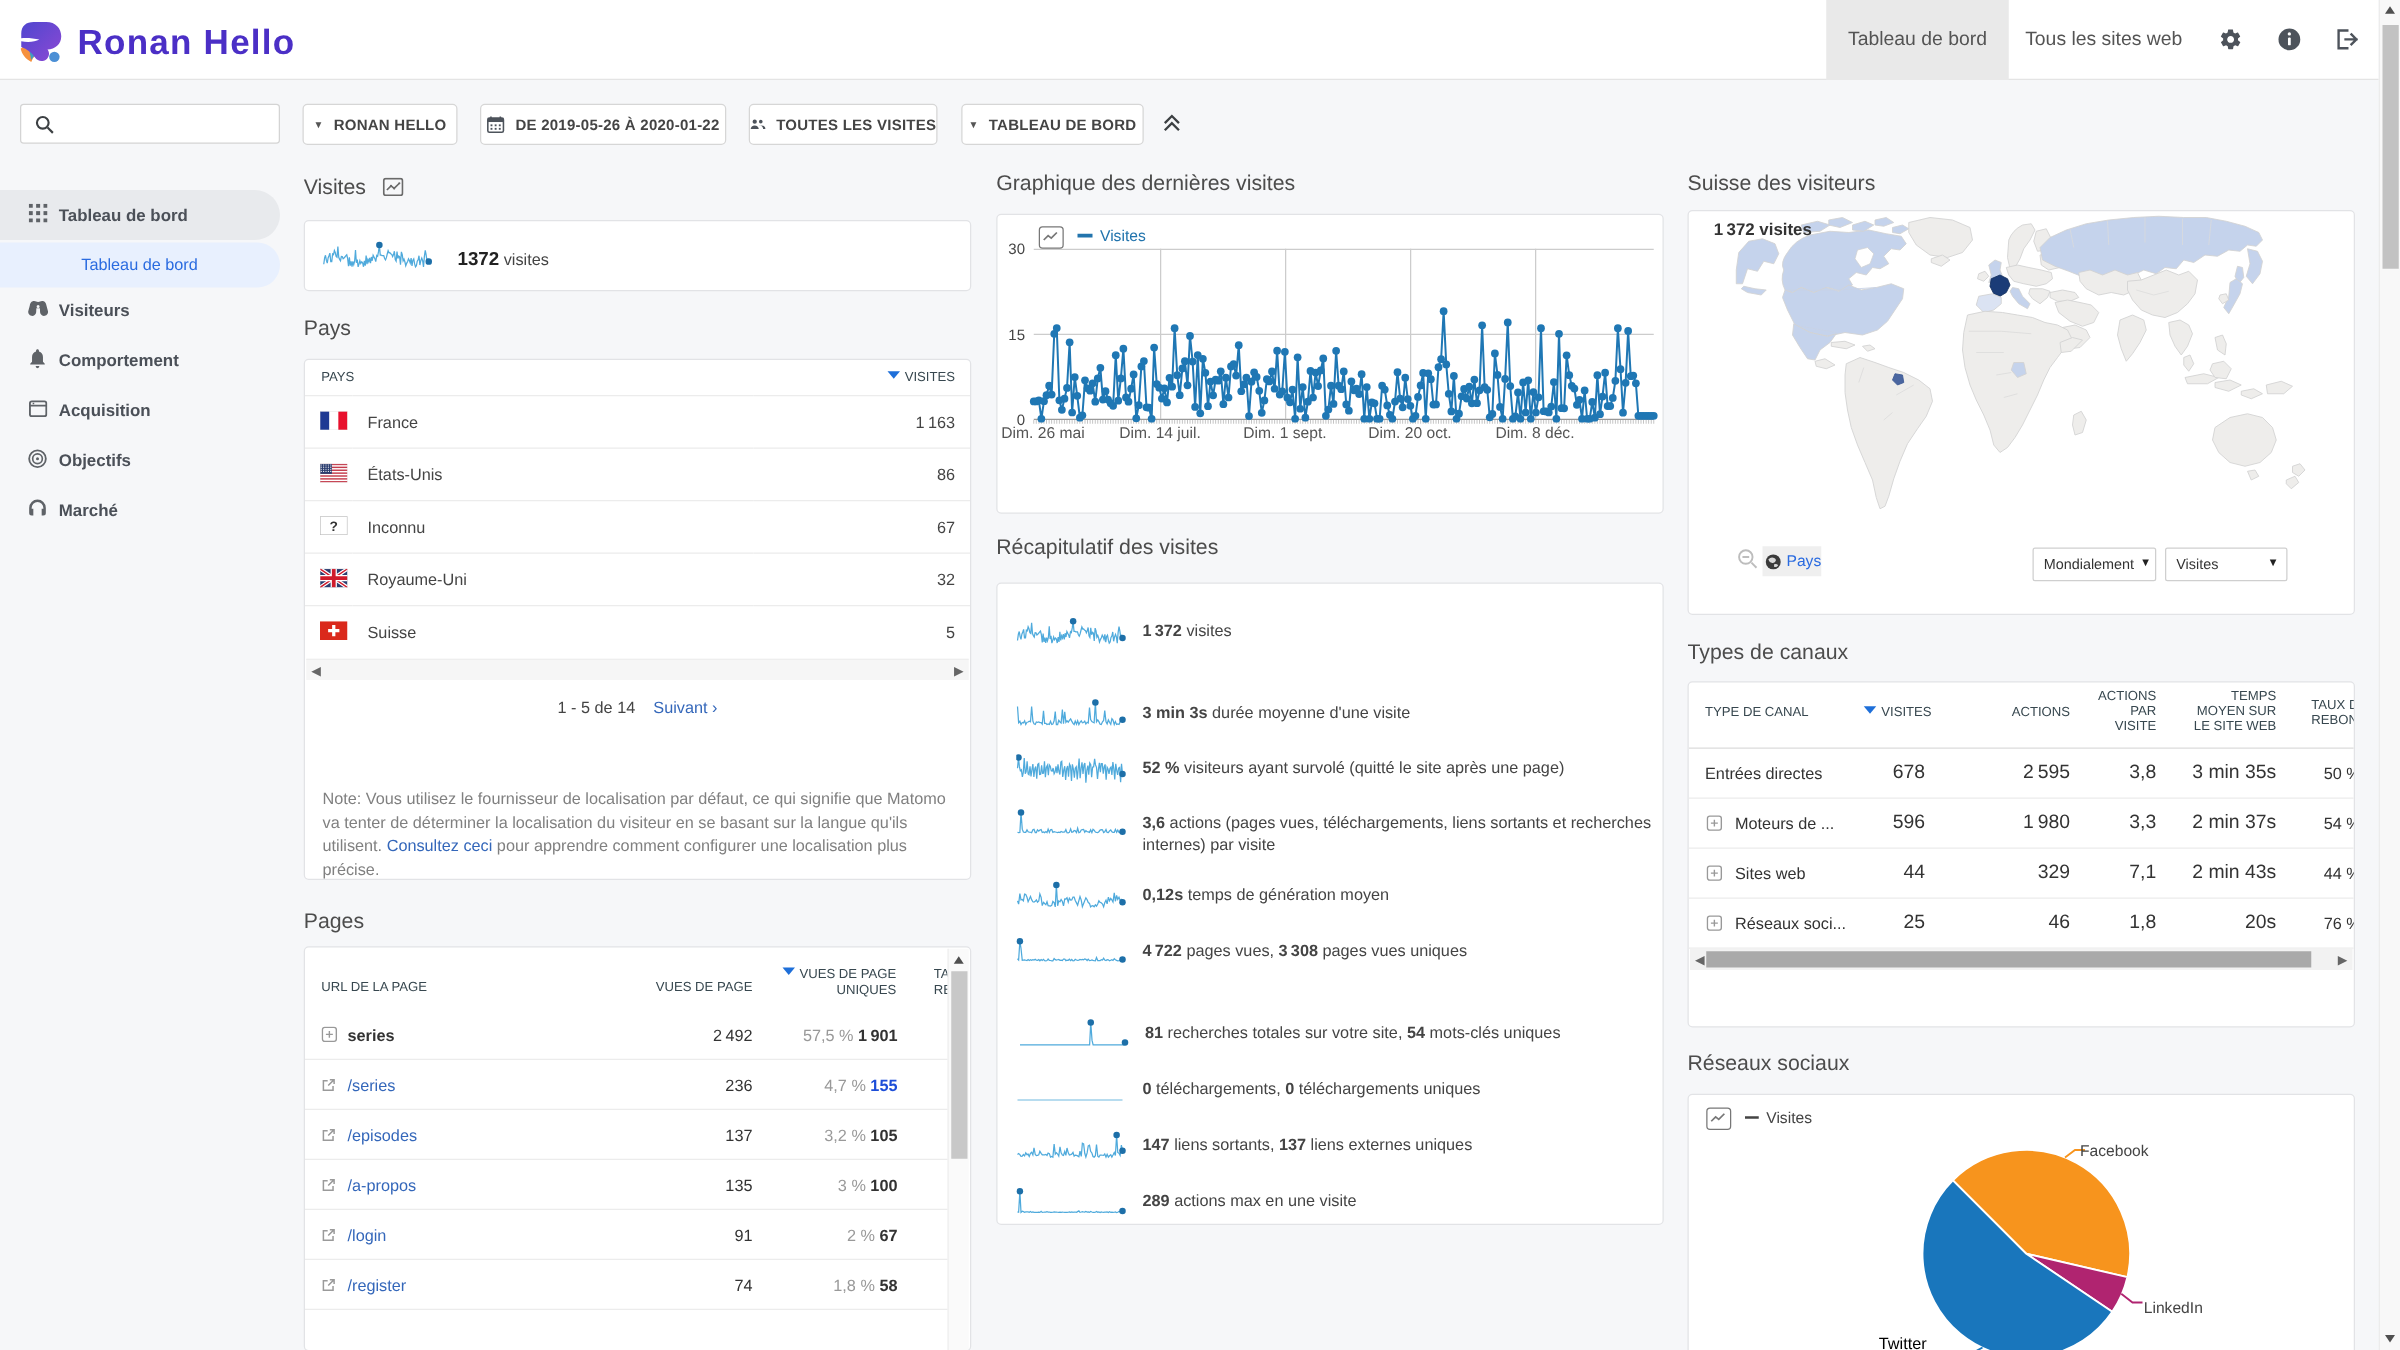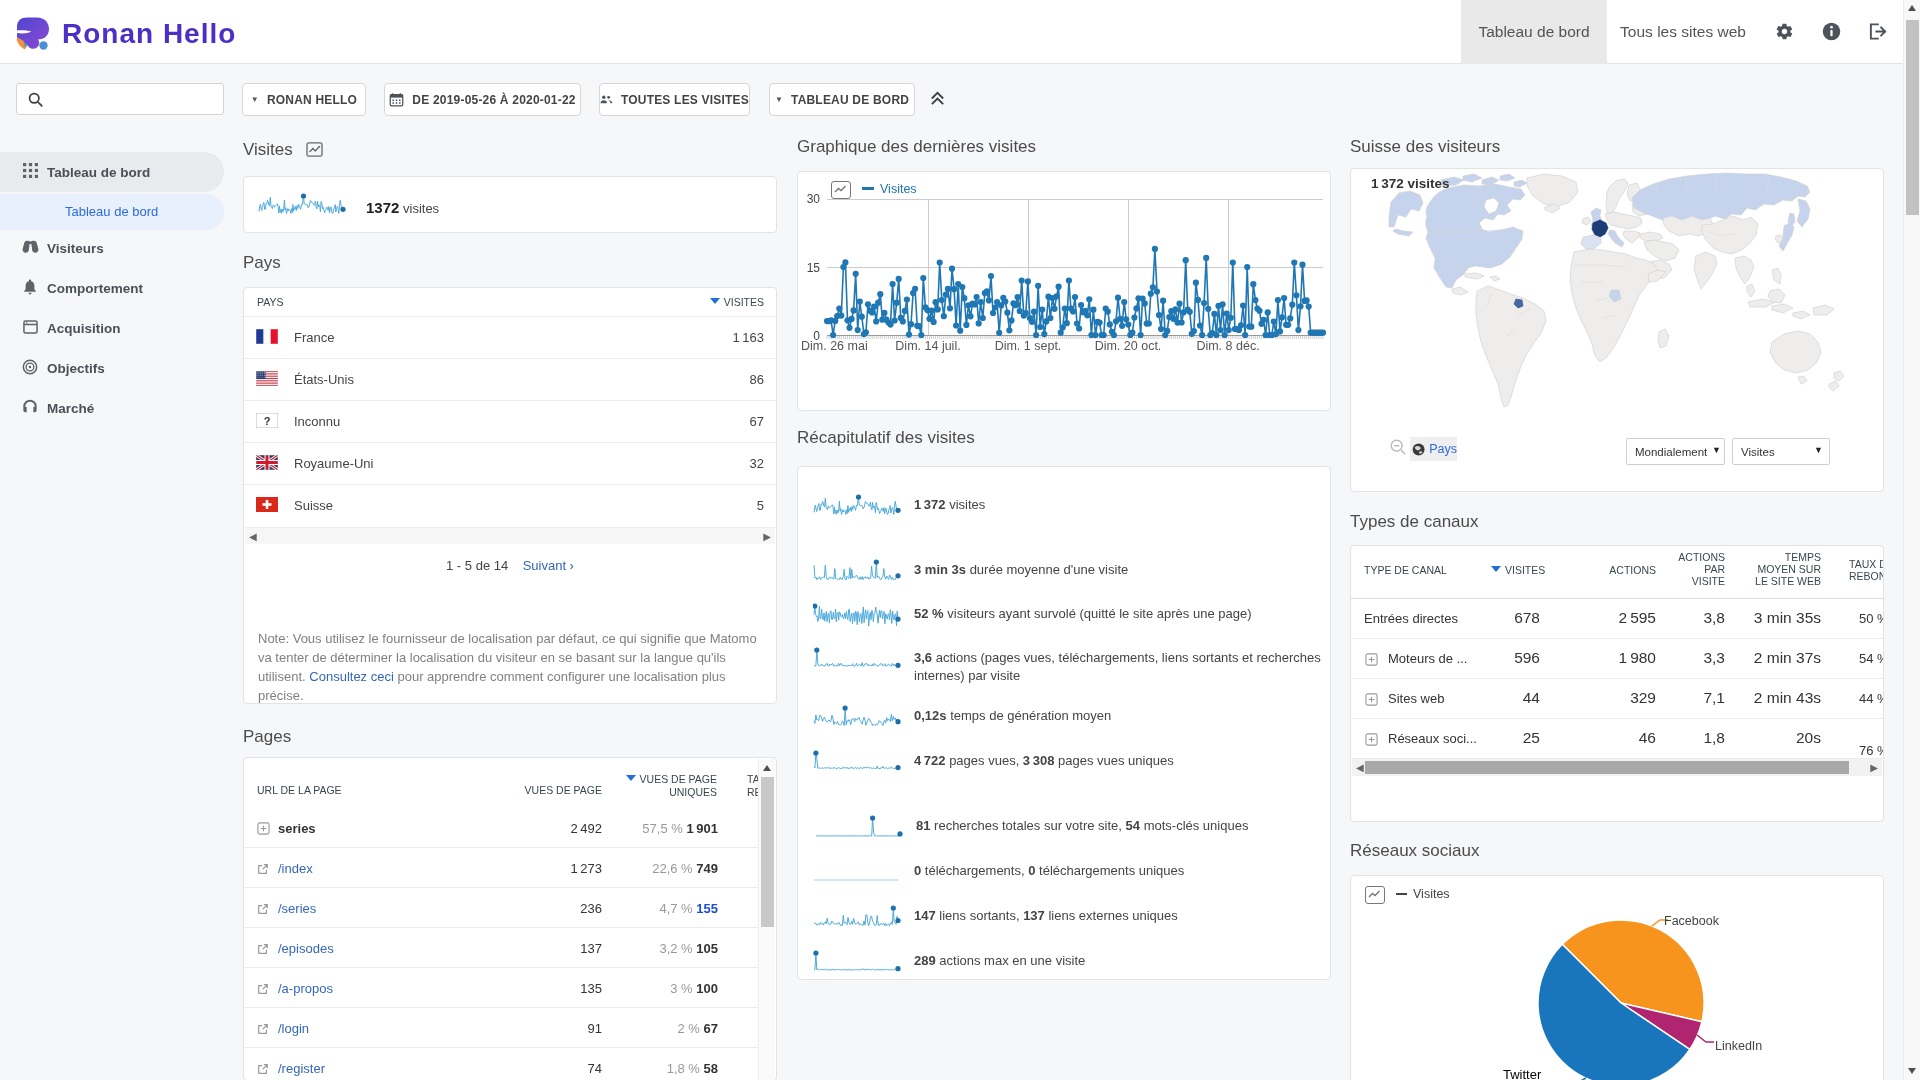--- a/index.html
+++ b/index.html
@@ -283,29 +283,20 @@
     <div style="position:absolute;left:503px;top:15px;font-size:10.5px;color:#37474f;text-align:left;line-height:13px;">TAU<br>REB</div>
     <div id="pagesrows" style="position:absolute;left:0;top:50px;width:516px;">
           <div style="position:relative;height:40px;border-bottom:1px solid #ececec;">
       <span style="position:absolute;left:13px;top:13px;"><svg width="13" height="13" viewBox="0 0 14 14" fill="none" stroke="#999" stroke-width="1.2">
                 <rect x="1" y="1" width="12" height="12" rx="2"></rect>
                 <path d="M7 4 V10 M4 7 H10"></path>
               </svg></span>
       <span style="position:absolute;left:34px;top:13px;font-size:13px;"><b style="color:#333;">series</b></span>
       <span style="position:absolute;right:158px;top:13px;font-size:13px;color:#333;">2 492</span>
       <span style="position:absolute;right:42px;top:13px;font-size:13px;"><span class="grayp">57,5&nbsp;%</span> <b style="font-weight:bold;color:#333;">1 901</b></span>
-    </div>
-<div style="position:relative;height:40px;border-bottom:1px solid #ececec;">
-      <span style="position:absolute;left:13px;top:13px;"><svg width="12" height="12" viewBox="0 0 14 14" fill="none" stroke="#9a9a9a" stroke-width="1.4">
-                <path d="M6 3 H2 V12 H11 V8"></path>
-                <path d="M8 2 H12 V6 M12 2 L6.5 7.5"></path>
-              </svg></span>
-      <span style="position:absolute;left:34px;top:13px;font-size:13px;"><a class="blue" href="#">/index</a></span>
-      <span style="position:absolute;right:158px;top:13px;font-size:13px;color:#333;">1 273</span>
-      <span style="position:absolute;right:42px;top:13px;font-size:13px;"><span class="grayp">22,6&nbsp;%</span> <b style="font-weight:bold;color:#333;">749</b></span>
     </div>
 <div style="position:relative;height:40px;border-bottom:1px solid #ececec;">
       <span style="position:absolute;left:13px;top:13px;"><svg width="12" height="12" viewBox="0 0 14 14" fill="none" stroke="#9a9a9a" stroke-width="1.4">
                 <path d="M6 3 H2 V12 H11 V8"></path>
                 <path d="M8 2 H12 V6 M12 2 L6.5 7.5"></path>
               </svg></span>
       <span style="position:absolute;left:34px;top:13px;font-size:13px;"><a class="blue" href="#">/series</a></span>
       <span style="position:absolute;right:158px;top:13px;font-size:13px;color:#333;">236</span>
       <span style="position:absolute;right:42px;top:13px;font-size:13px;"><span class="grayp">4,7&nbsp;%</span> <b style="font-weight:bold;color:#1d4ed8;">155</b></span>
     </div>
@@ -844,21 +835,21 @@
         <div style="position:absolute;left:0;top:173px;width:532px;height:40px;border-bottom:1px solid #ececec;">
       <span style="position:absolute;left:14px;top:13px;"><svg width="13" height="13" viewBox="0 0 14 14" fill="none" stroke="#999" stroke-width="1.2">
               <rect x="1" y="1" width="12" height="12" rx="2"></rect>
               <path d="M7 4 V10 M4 7 H10"></path>
             </svg></span>
       <span style="position:absolute;left:37px;top:12px;font-size:13px;color:#333;">Réseaux soci...</span>
       <span style="position:absolute;left:0;width:189px;top:10px;text-align:right;font-size:15.5px;color:#333;">25</span>
       <span style="position:absolute;left:0;width:305px;top:10px;text-align:right;font-size:15.5px;color:#333;">46</span>
       <span style="position:absolute;left:0;width:374px;top:10px;text-align:right;font-size:15.5px;color:#333;">1,8</span>
       <span style="position:absolute;left:0;width:470px;top:10px;text-align:right;font-size:15.5px;color:#333;">20s</span>
-      <span style="position:absolute;left:508px;top:12px;font-size:13px;color:#333;white-space:nowrap;margin-top:12px;">76&nbsp;%</span>
+      <span style="position:absolute;left:508px;top:12px;font-size:13px;color:#333;white-space:nowrap;">76&nbsp;%</span>
     </div>
     <div style="position:absolute;left:1px;top:213px;width:530px;height:17px;background:#f2f2f2;">
       <span style="position:absolute;left:4px;top:3px;font-size:10px;color:#666;">◀</span>
       <span style="position:absolute;right:4px;top:3px;font-size:10px;color:#666;">▶</span>
       <div style="position:absolute;left:13px;top:2px;width:484px;height:13px;background:#a9a9a9;"></div>
     </div>
   </div>
 
   <div class="whead" style="position:absolute;left:0;top:699px;">Réseaux sociaux</div>
   <div class="card" style="left:0;top:732px;width:534px;height:400px;">

